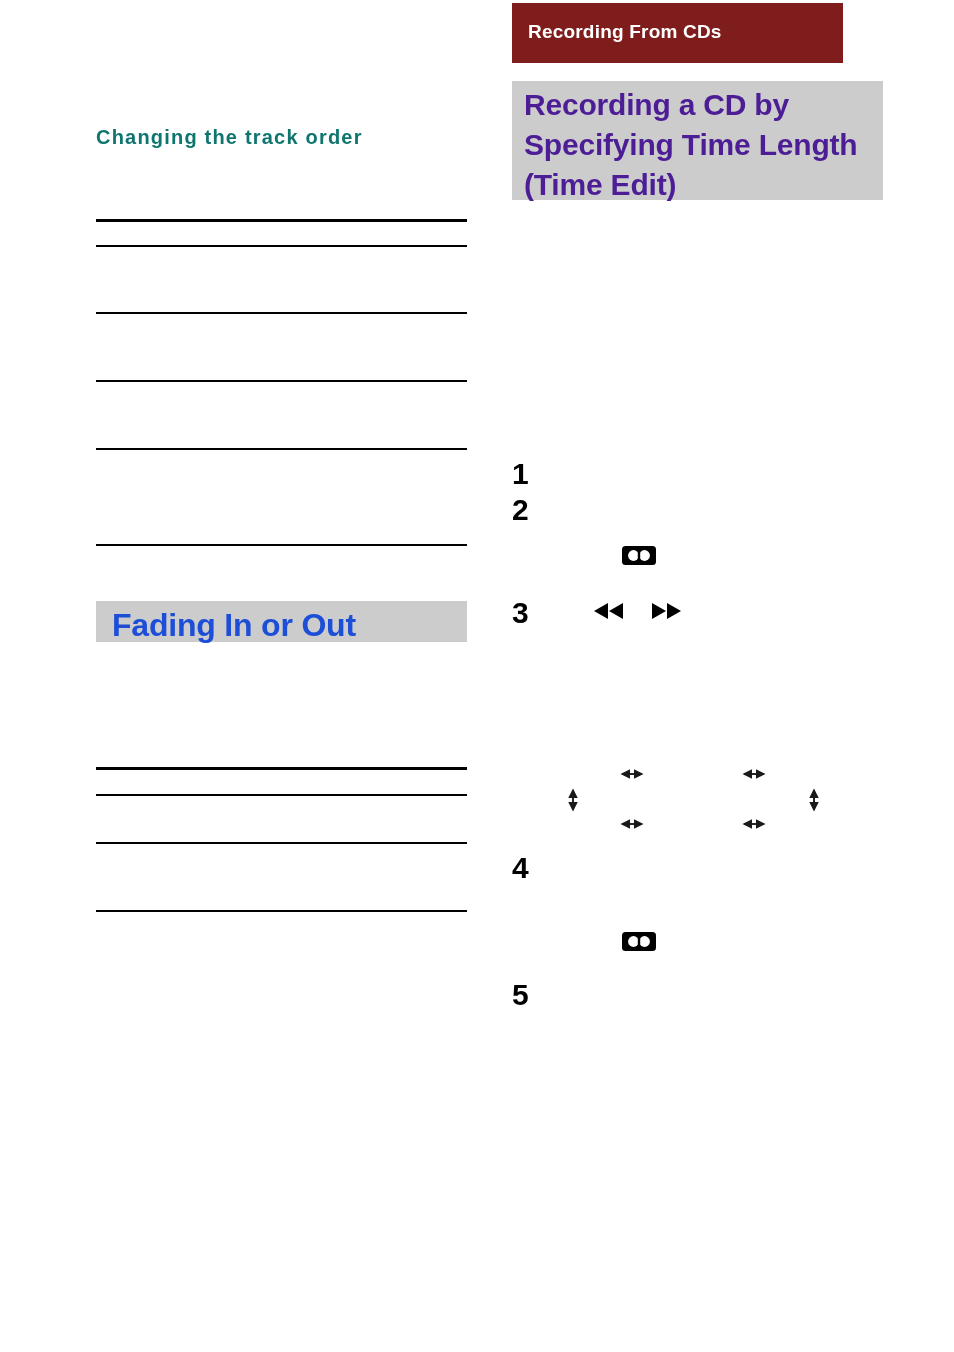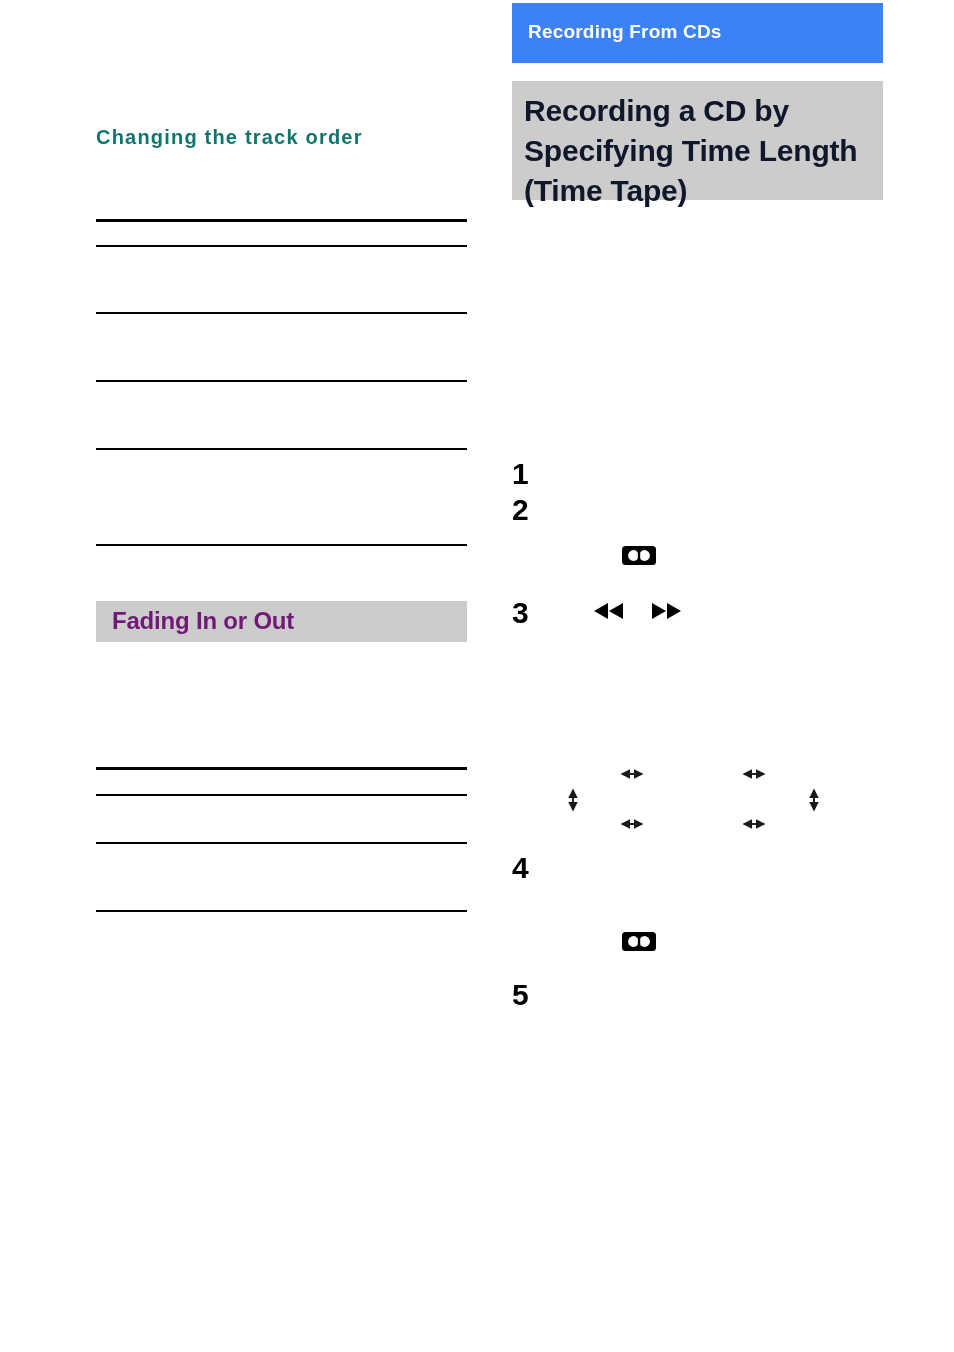--- a/index.html
+++ b/index.html
@@ -19,23 +19,23 @@
     height: 1352px;
     background: #ffffff;
     overflow: hidden;
   }
 
   
   .running-head {
     position: absolute;
     left: 512px;
     top: 3px;
-    width: 371px;
+    width: 331px;
     height: 60px;
-    background: #3b82f6;
+    background: #7f1d1d;
   }
   .running-head-label {
     position: absolute;
     left: 16px;
     top: 18px;
     color: #ffffff;
     font-family: "Liberation Sans", sans-serif;
     font-size: 19px;
     font-weight: bold;
     letter-spacing: 0.2px;
@@ -47,23 +47,23 @@
     position: absolute;
     left: 512px;
     top: 81px;
     width: 371px;
     height: 119px;
     background: #cccccc;
   }
   .section-title-text {
     position: absolute;
     left: 12px;
-    top: 10px;
+    top: 4px;
     width: 352px;
-    color: #0f172a;
+    color: #4c1d95;
     font-family: "Liberation Sans", sans-serif;
     font-size: 30px;
     font-weight: bold;
     line-height: 40px;
     letter-spacing: -0.2px;
   }
 
   
   .subhead {
     position: absolute;
@@ -82,23 +82,23 @@
     left: 96px;
     top: 601px;
     width: 371px;
     height: 41px;
     background: #cccccc;
   }
   .col-heading-text {
     position: absolute;
     left: 16px;
     top: 6px;
-    color: #701a75;
-    font-family: "Liberation Sans", sans-serif;
-    font-size: 24px;
+    color: #1d4ed8;
+    font-family: "Liberation Sans", sans-serif;
+    font-size: 32px;
     font-weight: bold;
     letter-spacing: -0.2px;
     white-space: nowrap;
   }
 
   
   .rule {
     position: absolute;
     background: #000000;
   }
@@ -147,21 +147,21 @@
 <div id="page">
 
   <div class="running-head">
     <div class="running-head-label">Recording From CDs</div>
   </div>
 
   <div class="section-title-box">
     <div class="section-title-text">
       <span>Recording a CD by</span><br>
       <span>Specifying Time Length</span><br>
-      <span>(Time Tape)</span>
+      <span>(Time Edit)</span>
     </div>
   </div>
 
   <div class="subhead">Changing the track order</div>
 
   <div class="rule thick" style="left:96px; top:219px; width:371px;"></div>
   <div class="rule thin" style="left:96px; top:245px; width:371px;"></div>
   <div class="rule thin" style="left:96px; top:312px; width:371px;"></div>
   <div class="rule thin" style="left:96px; top:380px; width:371px;"></div>
   <div class="rule thin" style="left:96px; top:448px; width:371px;"></div>

